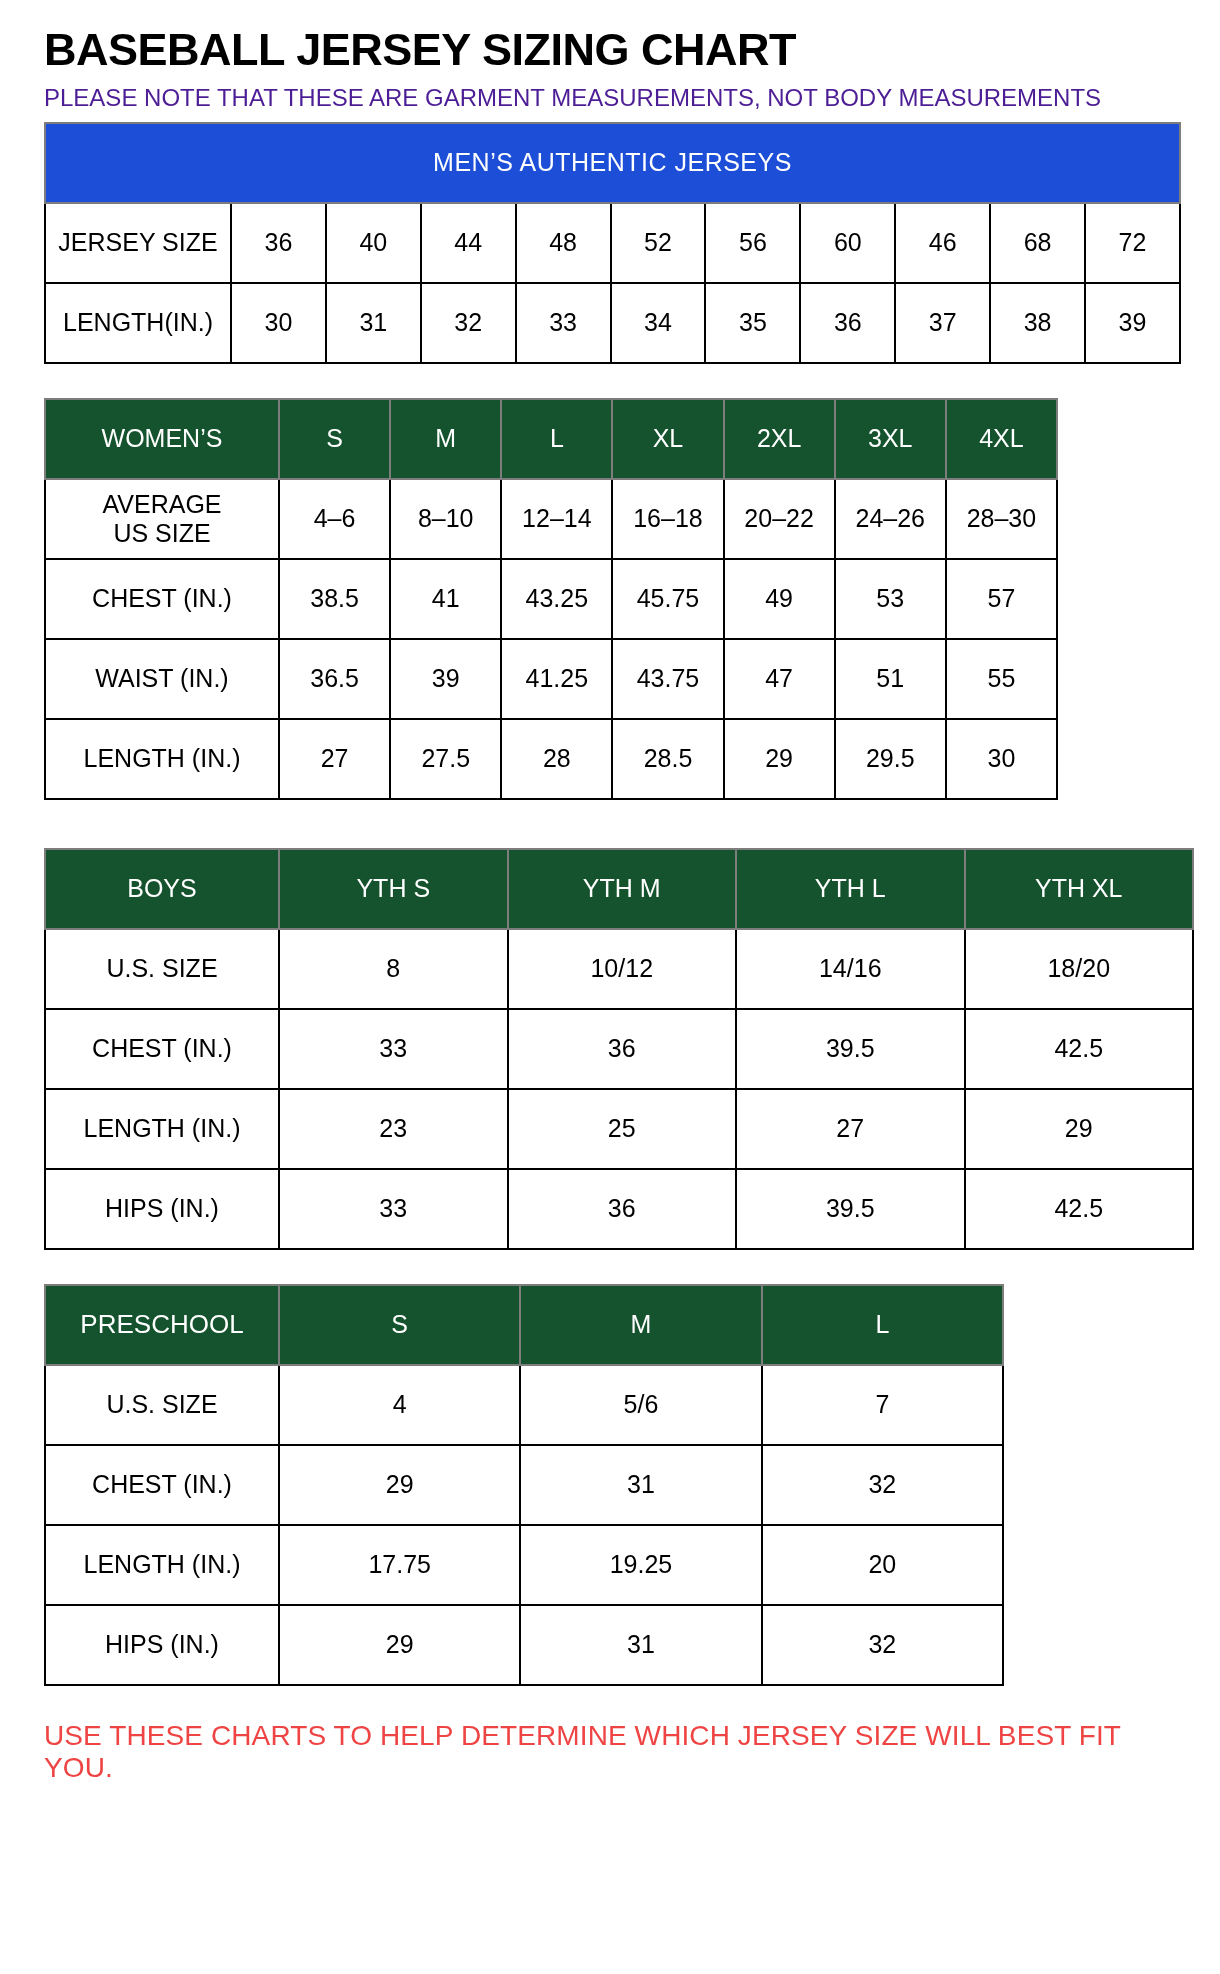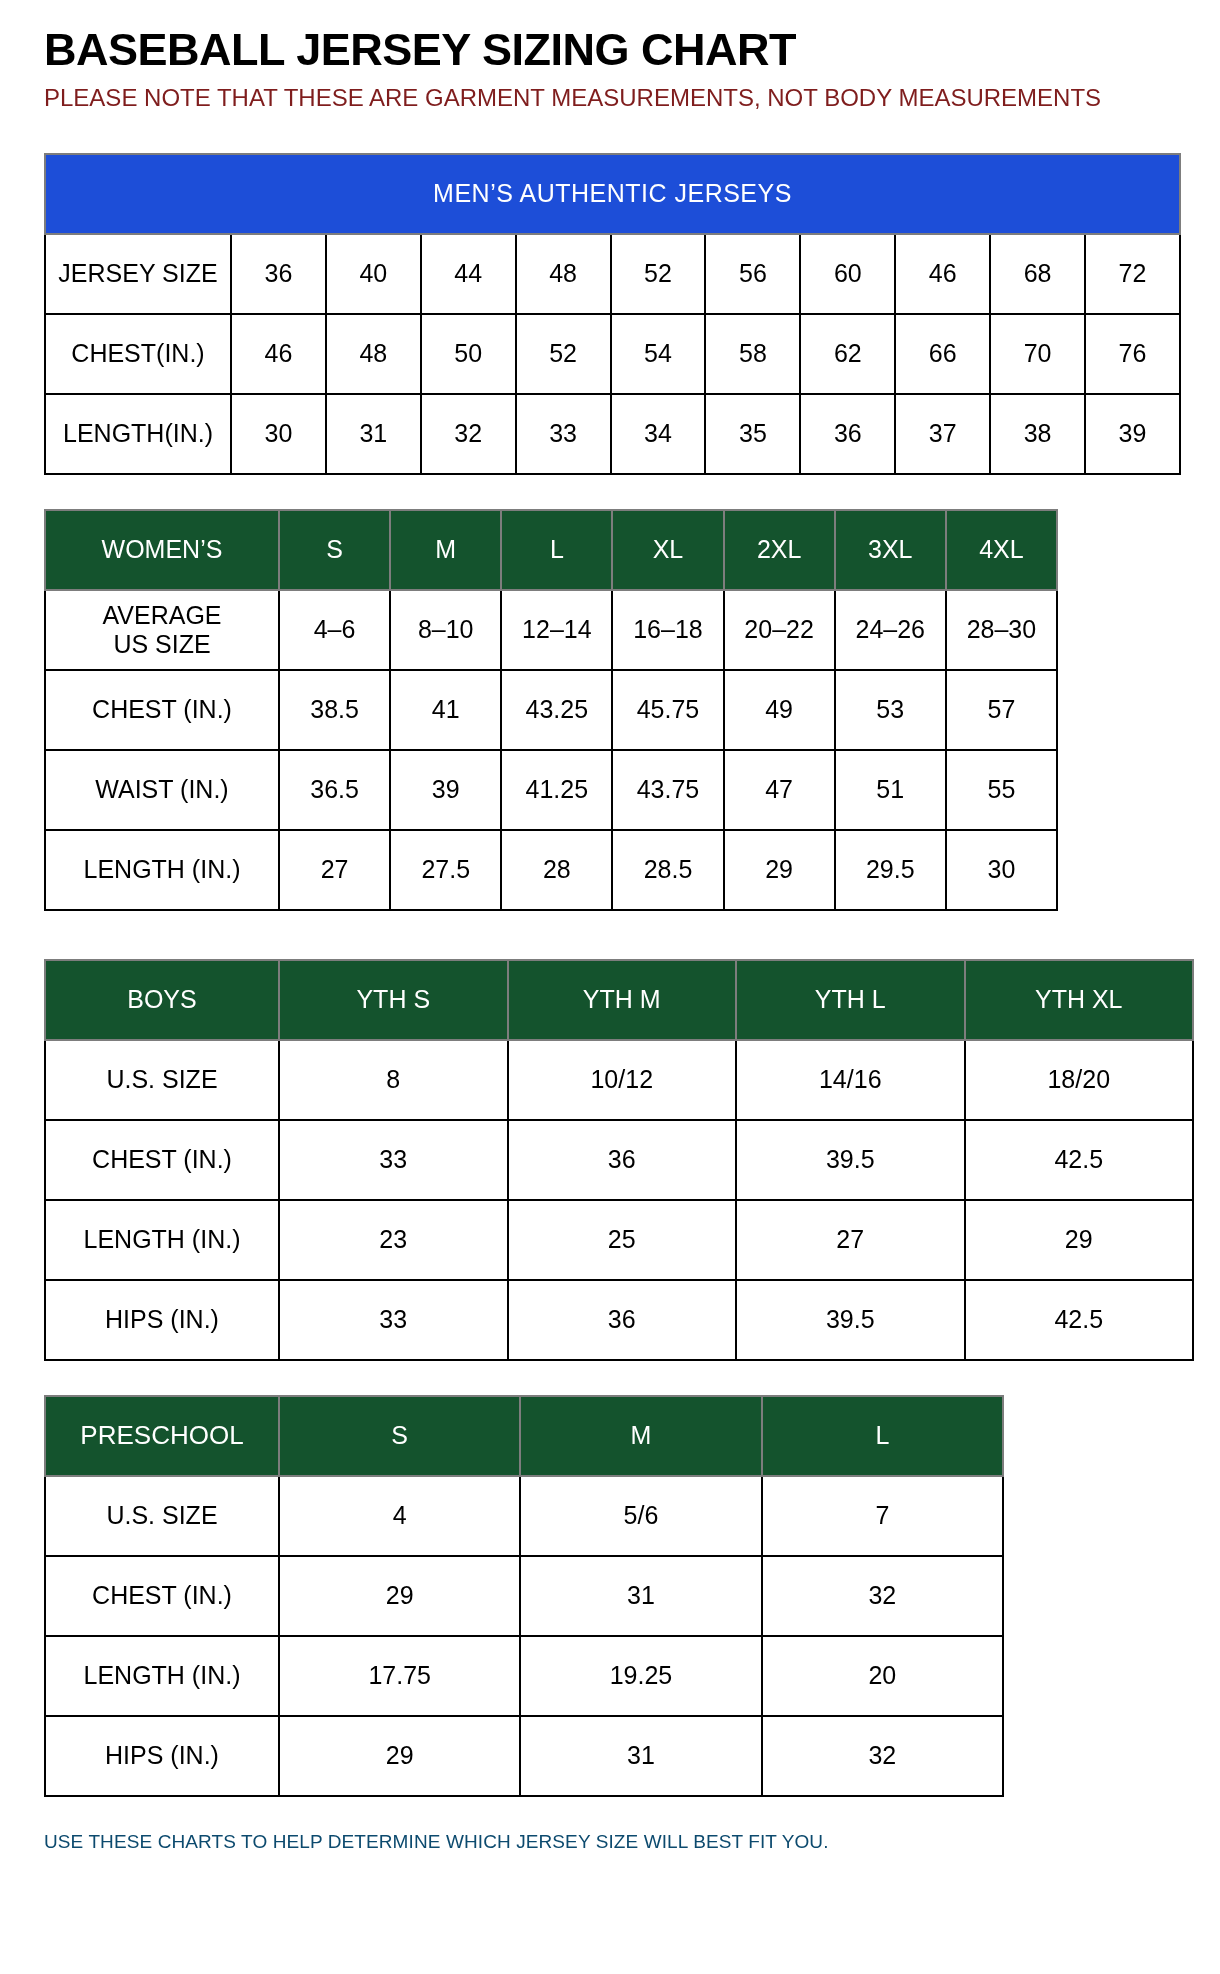--- a/index.html
+++ b/index.html
@@ -22,24 +22,24 @@
   }
   h1.title {
     font-size: 45px;
     font-weight: bold;
     letter-spacing: -0.5px;
     margin: 0 0 10px 0;
     line-height: 1.05;
     font-family: "Liberation Sans", sans-serif;
   }
   .note {
-    color: #7f1d1d;
+    color: #4c1d95;
     font-size: 24px;
     line-height: 1.28;
-    margin: 0 0 39px 0;
+    margin: 0 0 8px 0;
     max-width: 1110px;
   }
   table.chart {
     border-collapse: collapse;
     width: 1137px;
     table-layout: fixed;
     margin-bottom: 34px;
   }
   table.chart.womens { width: 1014px; }
   table.chart.boys { width: 1150px; margin-top: 48px; }
@@ -70,22 +70,22 @@
     border: 2px solid #7d7d7d !important;
   }
   .hdr-cell.small { font-size: 26px; }
   .rowlabel {
     font-size: 25px;
   }
   .two-line {
     line-height: 1.15;
   }
   .footer {
-    color: #0c4a6e;
-    font-size: 19px;
+    color: #ef4444;
+    font-size: 28px;
     letter-spacing: 0.1px;
   }
 </style>
 </head>
 <body>
 
 <div class="page">
 
   <h1 class="title">BASEBALL JERSEY SIZING CHART</h1>
   <p class="note">PLEASE NOTE THAT THESE ARE GARMENT MEASUREMENTS, NOT BODY MEASUREMENTS</p>
@@ -106,33 +106,20 @@
         <td>44</td>
         <td>48</td>
         <td>52</td>
         <td>56</td>
         <td>60</td>
         <td>46</td>
         <td>68</td>
         <td>72</td>
       </tr>
       <tr>
-        <td class="rowlabel">CHEST(IN.)</td>
-        <td>46</td>
-        <td>48</td>
-        <td>50</td>
-        <td>52</td>
-        <td>54</td>
-        <td>58</td>
-        <td>62</td>
-        <td>66</td>
-        <td>70</td>
-        <td>76</td>
-      </tr>
-      <tr>
         <td class="rowlabel">LENGTH(IN.)</td>
         <td>30</td>
         <td>31</td>
         <td>32</td>
         <td>33</td>
         <td>34</td>
         <td>35</td>
         <td>36</td>
         <td>37</td>
         <td>38</td>

